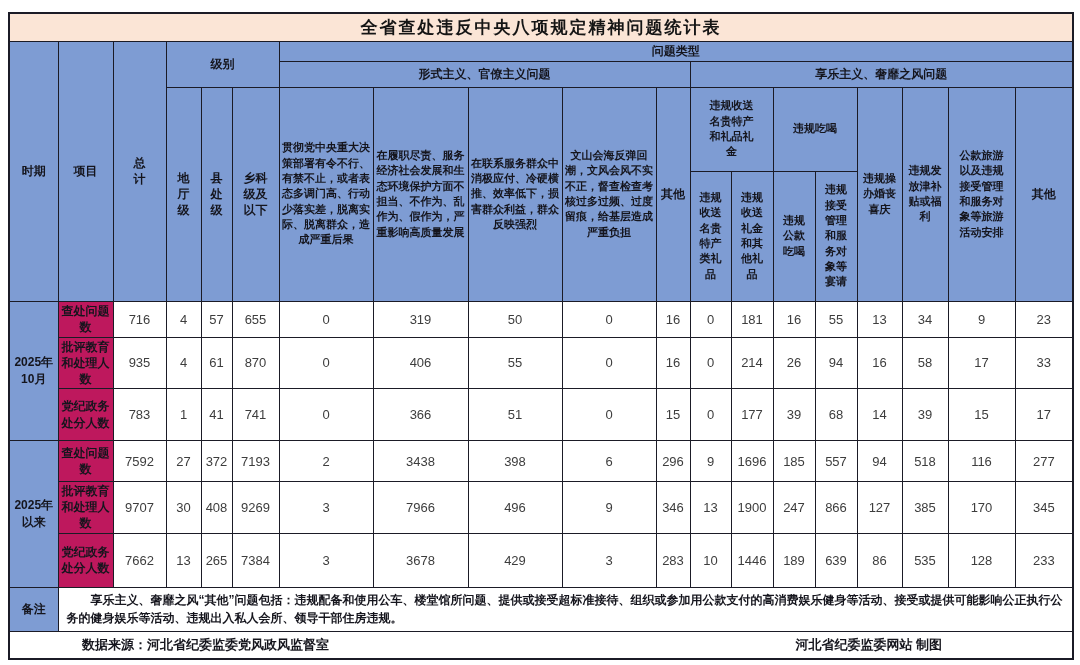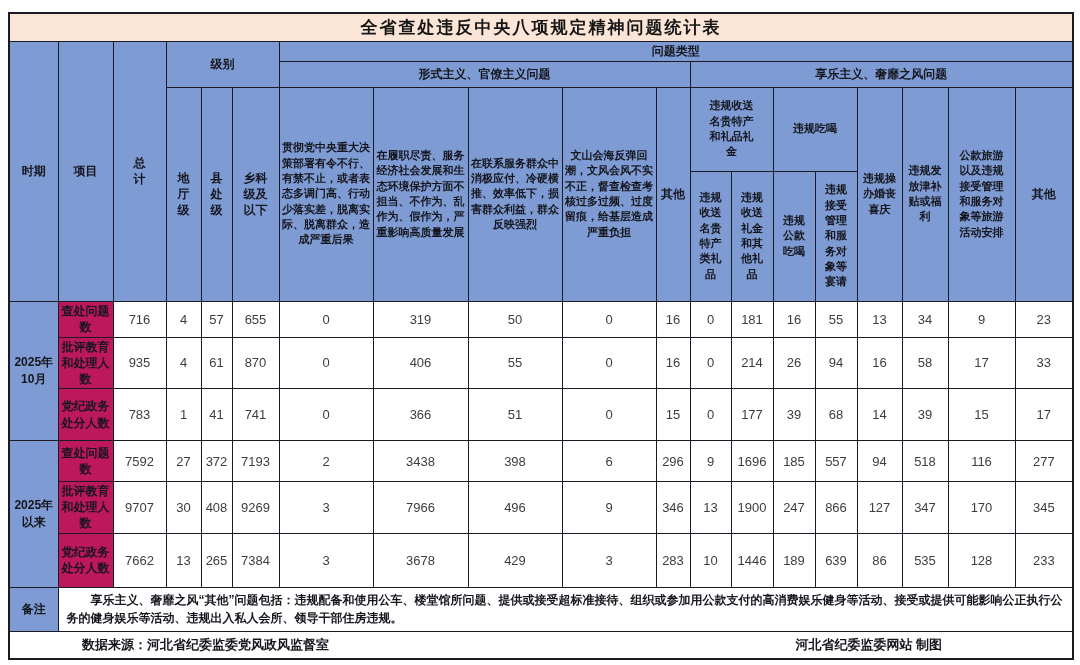--- a/index.html
+++ b/index.html
@@ -187,21 +187,21 @@
           <td class="num">3</td>
           <td class="num">7966</td>
           <td class="num">496</td>
           <td class="num">9</td>
           <td class="num">346</td>
           <td class="num">13</td>
           <td class="num">1900</td>
           <td class="num">247</td>
           <td class="num">866</td>
           <td class="num">127</td>
-          <td class="num">347</td>
+          <td class="num">385</td>
           <td class="num">170</td>
           <td class="num">345</td>
         </tr>
   <tr style="height:54px">
     <td class="item-cell">党纪政务处分人数</td>
   <td class="num">7662</td>
           <td class="num">13</td>
           <td class="num">265</td>
           <td class="num">7384</td>
           <td class="num">3</td>

